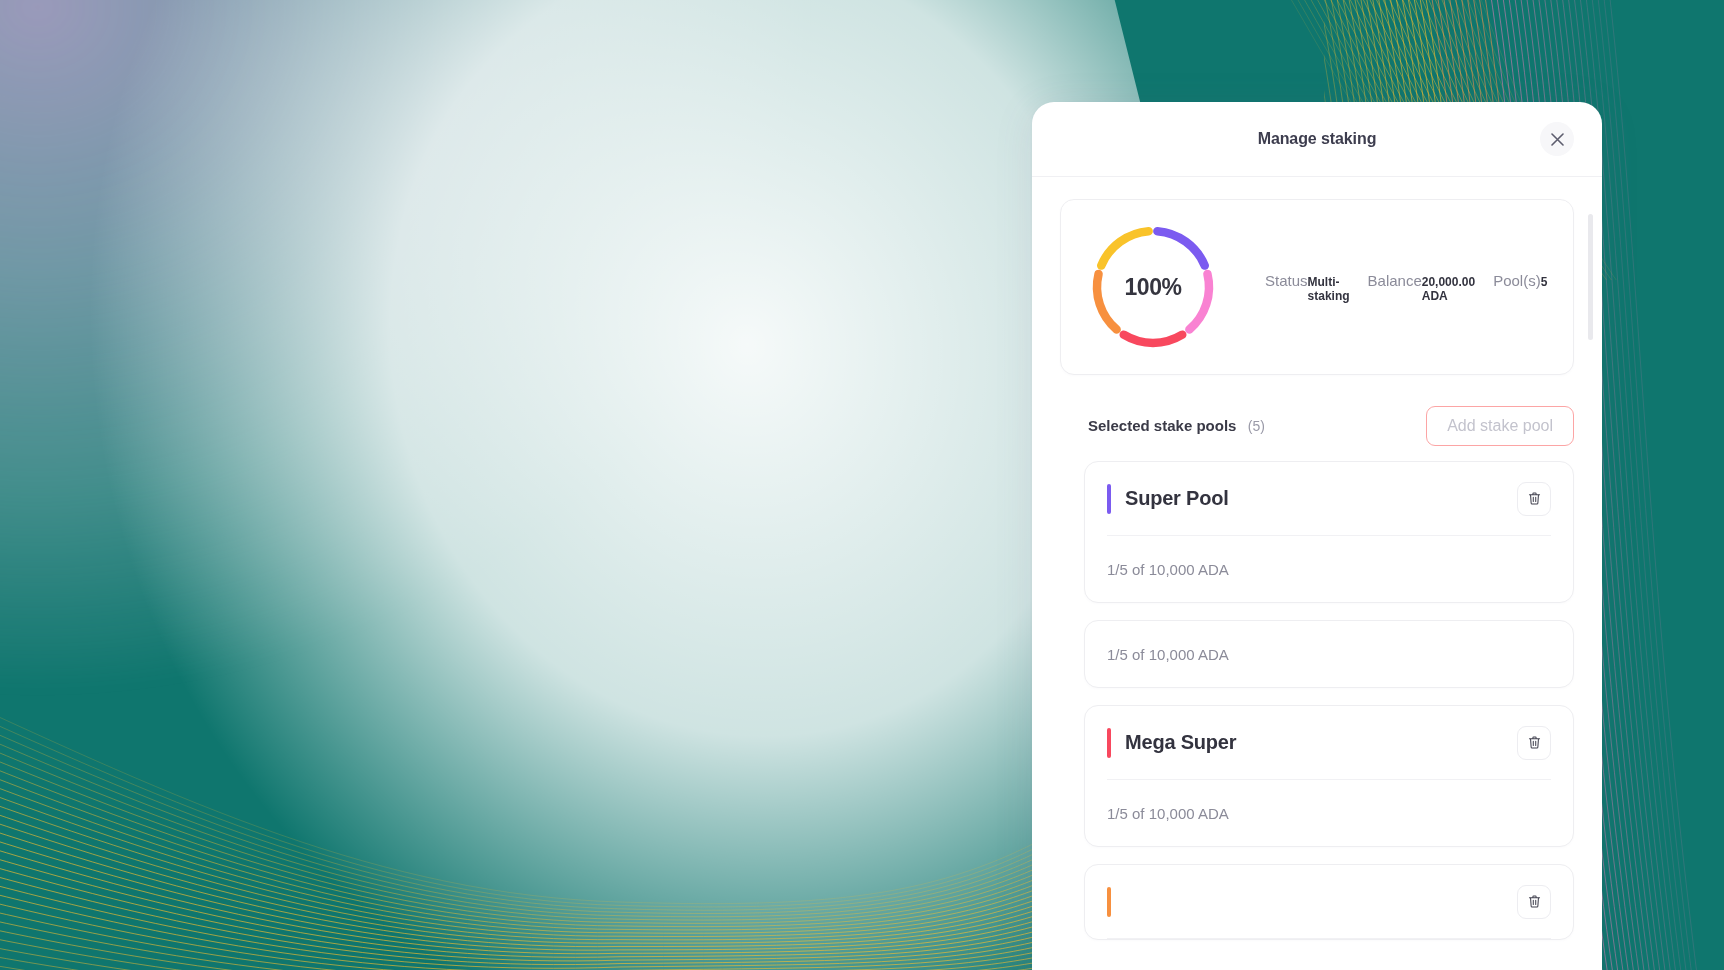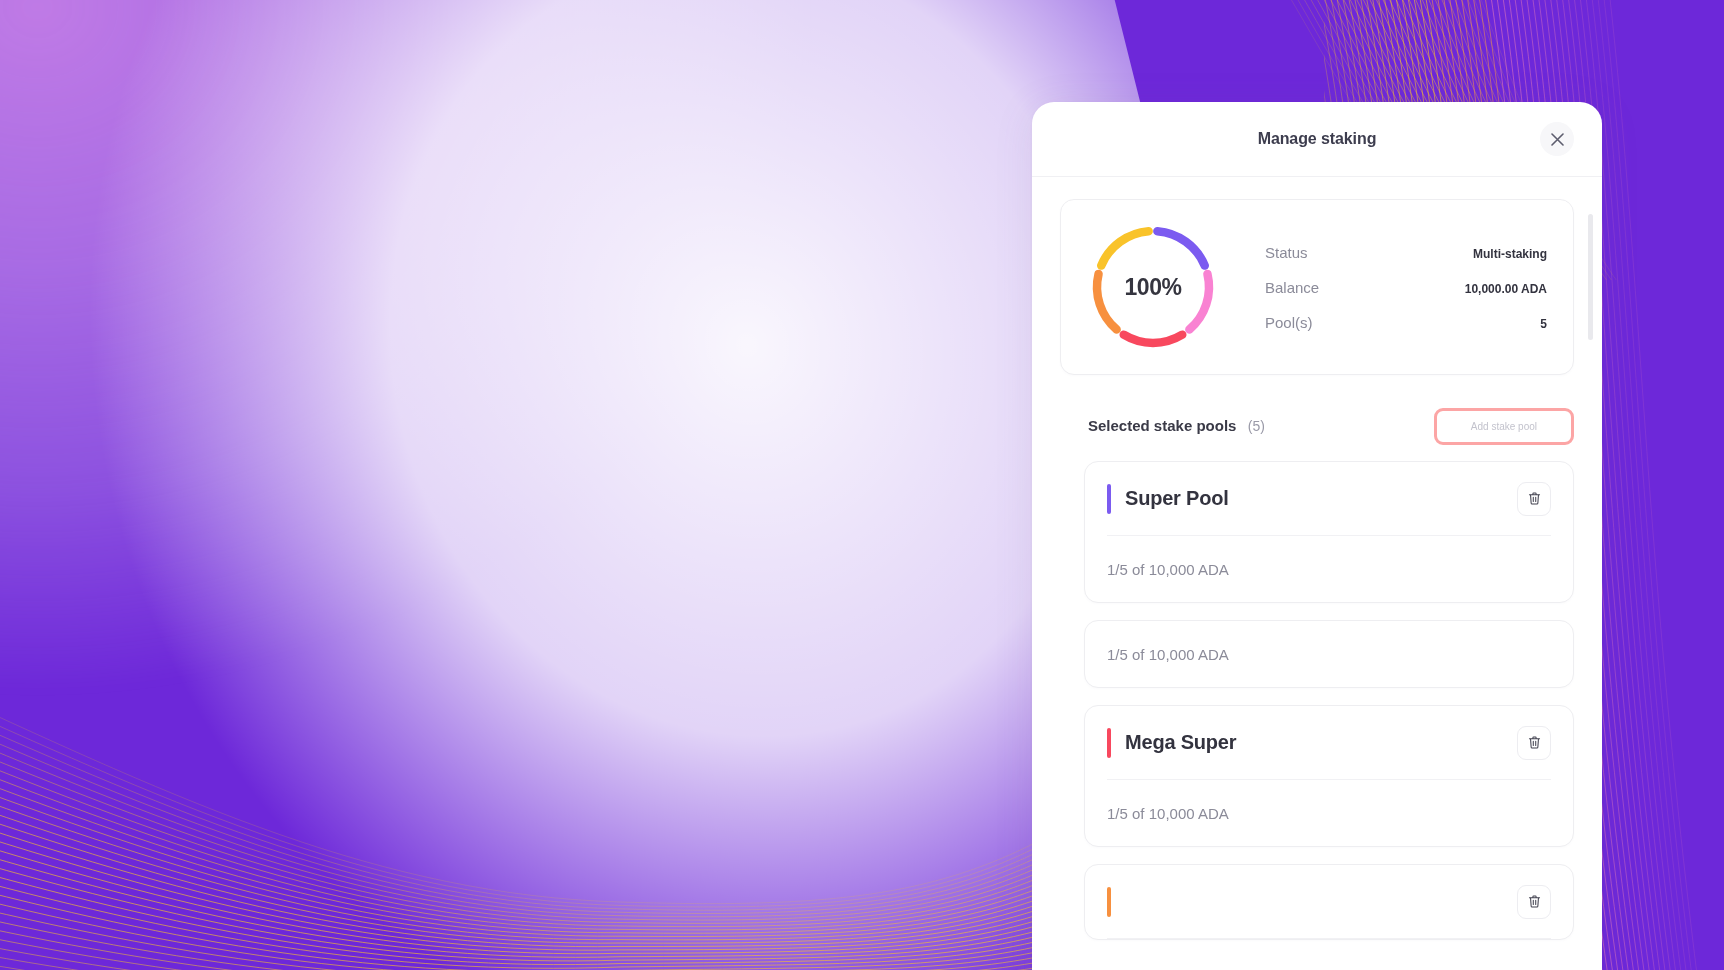--- a/index.html
+++ b/index.html
@@ -11,21 +11,21 @@
     overflow: hidden;
     font-family: "Liberation Sans", sans-serif;
     background: #ffffff;
   }
 
   #stage {
     position: relative;
     width: 1724px;
     height: 970px;
     overflow: hidden;
-    background: #6d28d9;
+    background: #0f766e;
   }
 
   
   .bg-layer {
     position: absolute;
     inset: 0;
     pointer-events: none;
   }
 
   .bg-pink-glow {
@@ -144,21 +144,21 @@
     justify-content: center;
     font-size: 23px;
     font-weight: bold;
     color: #35353f;
     letter-spacing: -0.4px;
   }
 
   .stats {
     flex: 1 1 auto;
     display: flex;
-    flex-direction: column;
+    flex-direction: row;
     gap: 18px;
     padding-left: 16px;
   }
   .stat-row {
     display: flex;
     align-items: baseline;
     justify-content: space-between;
   }
   .stat-label {
     font-size: 15px;
@@ -184,27 +184,27 @@
     font-weight: bold;
     color: #3a3a47;
   }
   .section-count {
     font-size: 14px;
     color: #9a9aa8;
     font-weight: normal;
     margin-left: 7px;
   }
   .add-pool-btn {
-    border: 3px solid #fca5a5;
+    border: 1px solid #fca5a5;
     background: #ffffff;
     border-radius: 9px;
     color: #c3c3cd;
-    font-size: 10px;
+    font-size: 16px;
     font-family: "Liberation Sans", sans-serif;
-    padding: 10px 34px;
+    padding: 10px 20px;
     cursor: default;
   }
 
   
   .pool-list {
     margin-top: 16px;
     display: flex;
     flex-direction: column;
     gap: 17px;
   }
@@ -612,21 +612,21 @@
           <div class="donut-center">100%</div>
         </div>
 
         <div class="stats">
           <div class="stat-row">
             <span class="stat-label">Status</span>
             <span class="stat-value">Multi-staking</span>
           </div>
           <div class="stat-row">
             <span class="stat-label">Balance</span>
-            <span class="stat-value">10,000.00 ADA</span>
+            <span class="stat-value">20,000.00 ADA</span>
           </div>
           <div class="stat-row">
             <span class="stat-label">Pool(s)</span>
             <span class="stat-value">5</span>
           </div>
         </div>
       </div>
 
       <div class="section-head">
         <div>

